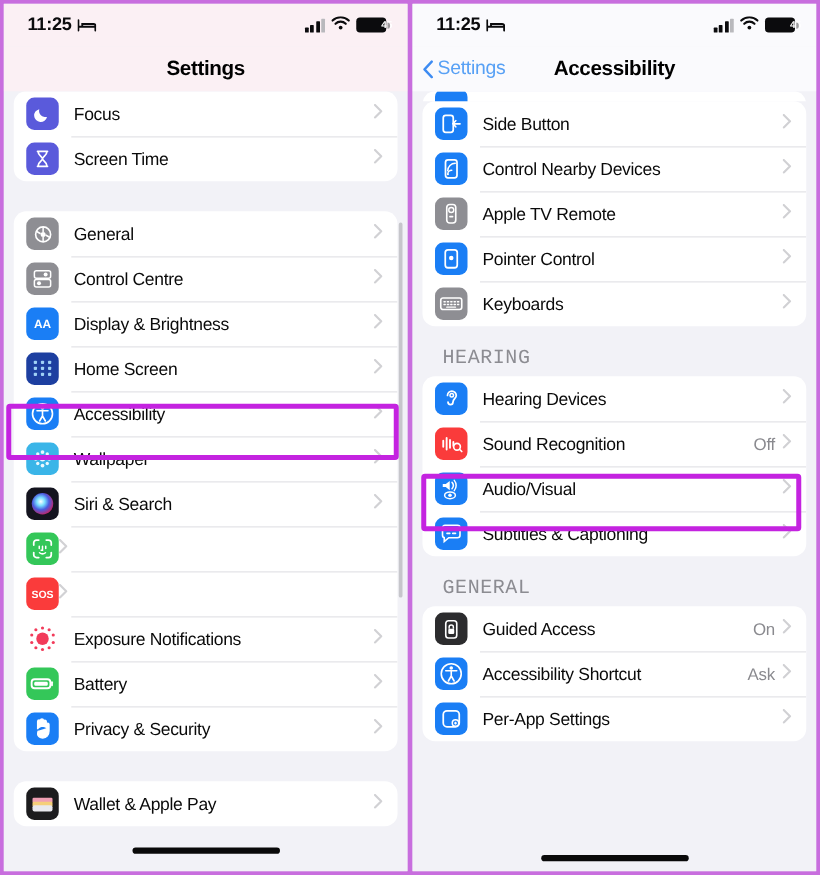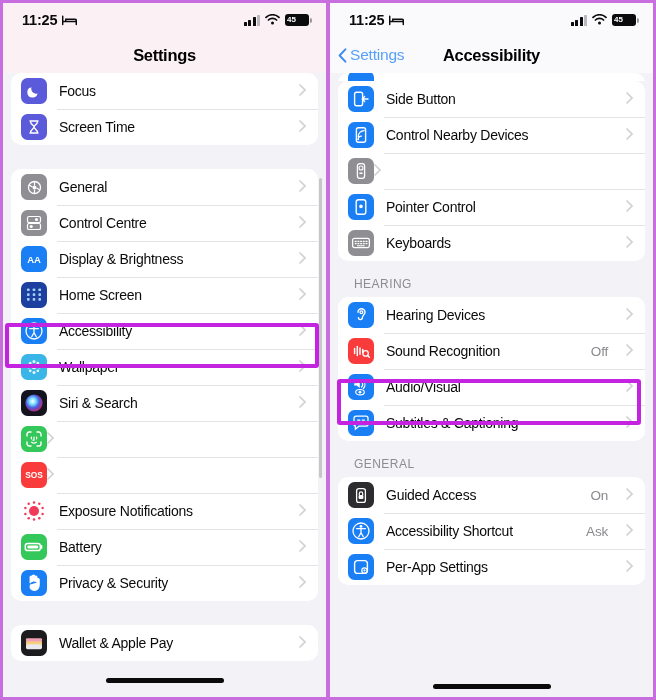--- a/index.html
+++ b/index.html
@@ -62,21 +62,21 @@
   .batt {
     position: relative;
     width: 24px; height: 12px;
     border-radius: 3px;
     background: #0b0b0d;
     display: flex; align-items: center;
     overflow: visible;
   }
   .batt .num {
     font-size: 8px; font-weight: bold; color: #fff;
-    padding-left: 2px; line-height: 1;
+    padding-left: 20px; line-height: 1;
   }
   .batt:after {
     content: ""; position: absolute; right: -3px; top: 3.5px;
     width: 2px; height: 5px; border-radius: 0 2px 2px 0;
     background: rgba(11,11,13,.4);
   }
 
   
   .navbar {
     height: 36px;
@@ -138,33 +138,34 @@
   }
   .lbl {
     flex: 1;
     margin-left: 12px;
     font-size: 14px; color: #0a0a0a;
     letter-spacing: -0.25px;
     white-space: nowrap;
   }
   .val {
     font-size: 13.5px; color: #8a8a8f;
-    margin-right: 18px;
+    margin-right: 6px;
     letter-spacing: -0.2px;
   }
   .chev {
     margin-right: 12px;
     flex: 0 0 auto;
     opacity: .62;
   }
   .section-hdr {
-    font-size: 12px;
+    font-size: 16px;
     color: #8c8c92;
     letter-spacing: .45px;
     padding: 16px 0 6px 24px;
+    font-family: Liberation Mono, monospace;
   }
 
   
   .hl {
     position: absolute;
     border: 4px solid #c423e0;
     border-radius: 3px;
     pointer-events: none;
     z-index: 9;
   }
@@ -548,20 +549,21 @@
                 </svg></span>
           </div>
           <div class="row">
             <span class="ic" style="background:#8e8e93">
               <svg width="14" height="18" viewBox="0 0 14 18">
                   <rect x="3.4" y="1.6" width="7.2" height="14.8" rx="2.4" fill="none" stroke="#fff" stroke-width="1.3"></rect>
                   <circle cx="7" cy="6" r="2" fill="none" stroke="#fff" stroke-width="1.1"></circle>
                   <rect x="5.3" y="10.6" width="3.4" height="1.3" rx=".6" fill="#fff"></rect>
                 </svg>
             </span>
+            <span class="lbl">Apple TV Remote</span>
             <span class="chev"><svg width="7" height="12" viewBox="0 0 7 12">
                   <path d="M1 1l5 5-5 5" stroke="#b5b5ba" stroke-width="1.7" fill="none" stroke-linecap="round"></path>
                 </svg></span>
           </div>
           <div class="row">
             <span class="ic" style="background:#1a7ef5">
               <svg width="16" height="18" viewBox="0 0 16 18">
                   <rect x="3.2" y="1.8" width="9.6" height="14.4" rx="2.2" fill="none" stroke="#fff" stroke-width="1.4"></rect>
                   <circle cx="8" cy="8.4" r="1.8" fill="#fff"></circle>
                 </svg>

